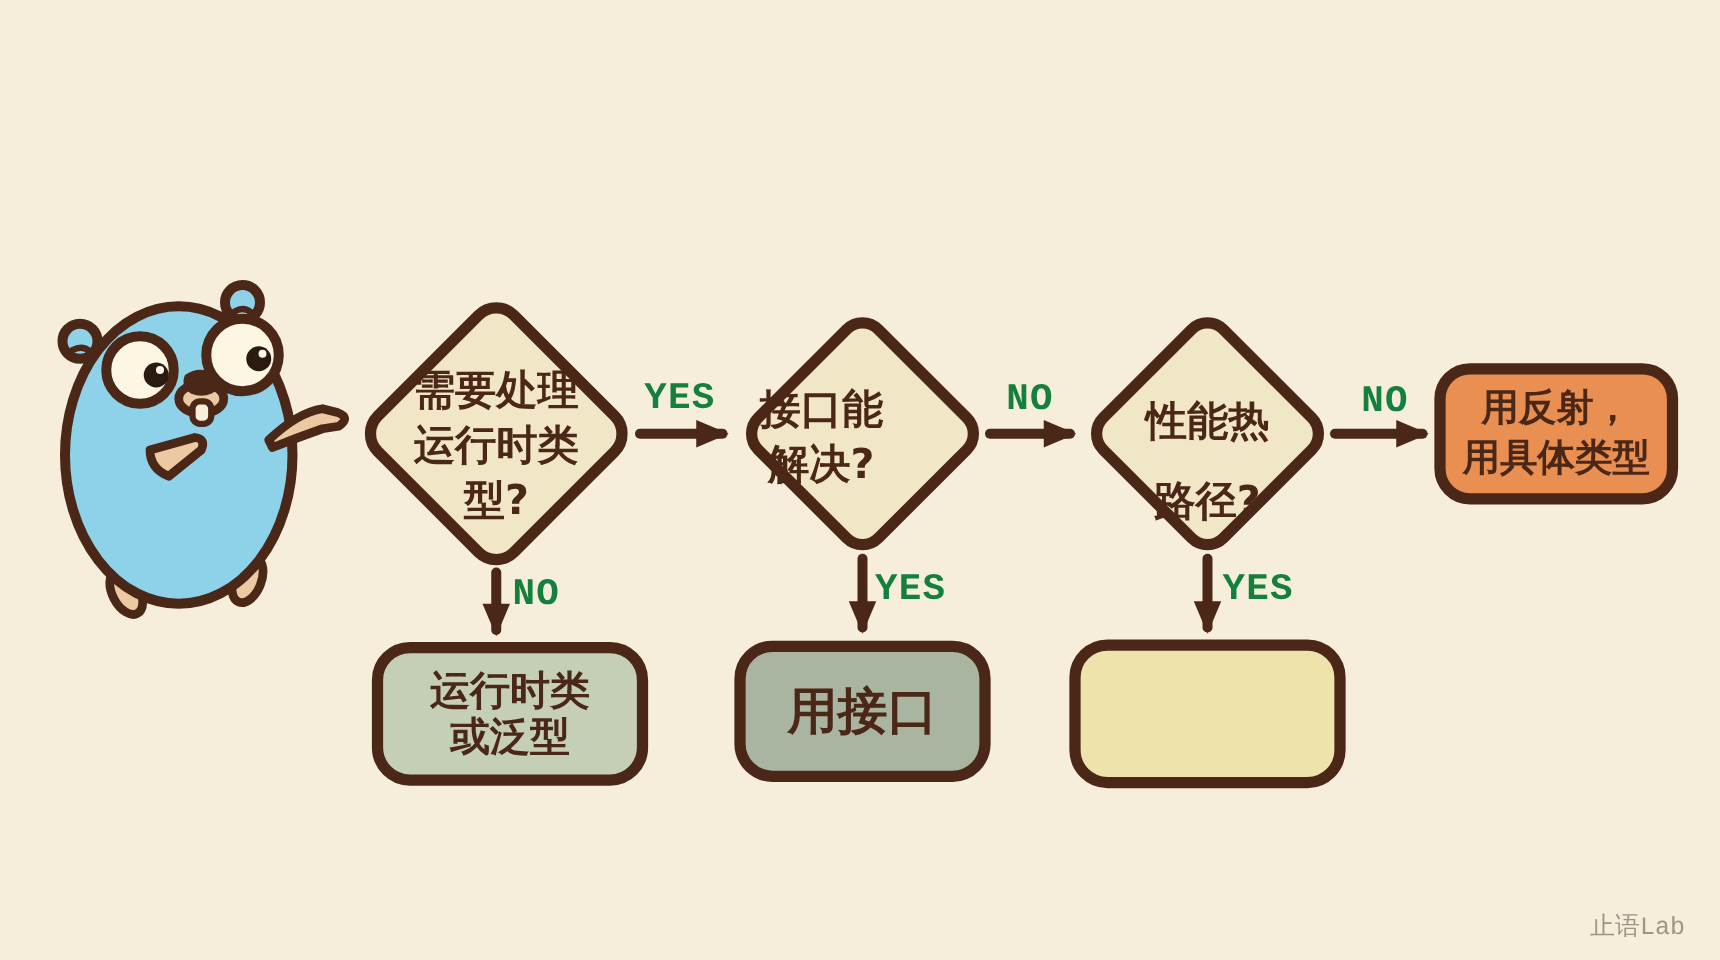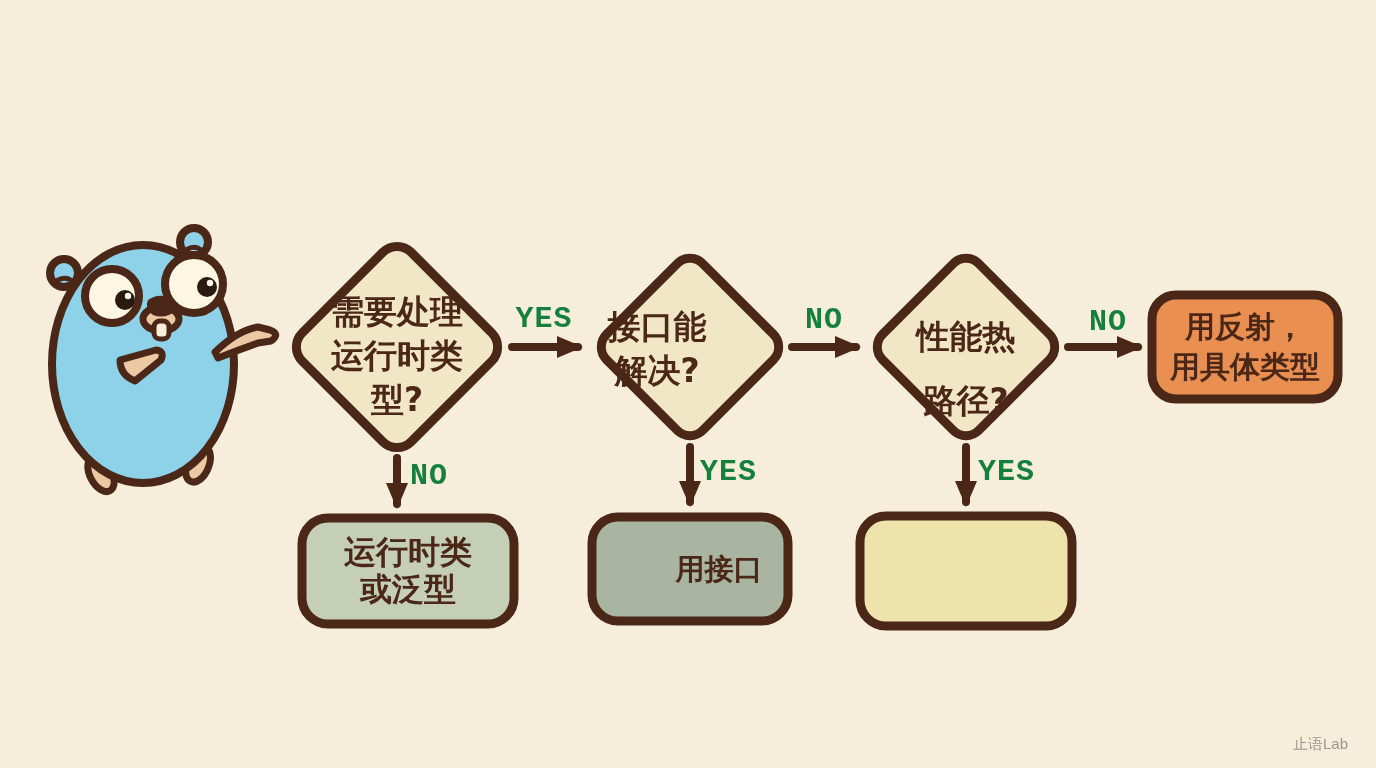--- a/index.html
+++ b/index.html
@@ -32,21 +32,21 @@
     color: #4a2717;
     font-weight: 700;
     text-align: center;
     white-space: pre-line;
   }
   .lbl-d1 { left: 287px; top: 290px; width: 220px; font-size: 33px; line-height: 44px; text-align: center; }
   .lbl-d2 { left: 557px; top: 305px; width: 200px; font-size: 33px; line-height: 44px; }
   .lbl-d3 { left: 866px; top: 305px; width: 200px; font-size: 33px; line-height: 64px; }
   .lbl-r1 { left: 1152px; top: 307px; width: 186px; font-size: 30px; line-height: 40px; }
   .lbl-r2 { left: 302px; top: 534px; width: 212px; font-size: 32px; line-height: 37px; }
-  .lbl-r3 { left: 621px; top: 548px; width: 196px; font-size: 29px; line-height: 42px; }
+  .lbl-r3 { left: 592px; top: 548px; width: 196px; font-size: 40px; line-height: 42px; }
   .lbl-r4 { left: 860px; top: 550px; width: 212px; font-size: 32px; line-height: 42px; }
 
   .edge-label {
     position: absolute;
     color: #15803d;
     font-weight: 700;
     font-size: 30px;
     letter-spacing: 1px;
     font-family: Liberation Mono, monospace;
   }
@@ -55,22 +55,22 @@
   .lbl-e3 { left: 1078px; top: 305px; width: 60px; text-align: center; }
   .lbl-e4 { left: 410px;  top: 459px; }
   .lbl-e5 { left: 700px;  top: 455px; }
   .lbl-e6 { left: 978px;  top: 455px; }
 
   .watermark {
     position: absolute;
     right: 28px;
     bottom: 14px;
     color: #9b9788;
-    font-size: 15px;
-    font-family: Liberation Sans, sans-serif;
+    font-size: 20px;
+    font-family: Liberation Mono, monospace;
   }
 </style>
 </head>
 <body>
 
 <div class="stage">
 
   <svg class="canvas" width="1376" height="768" viewBox="0 0 1376 768">
     <defs>
       <marker id="arrowhead" markerWidth="32" markerHeight="32" refX="24" refY="16" orient="auto" markerUnits="userSpaceOnUse">

